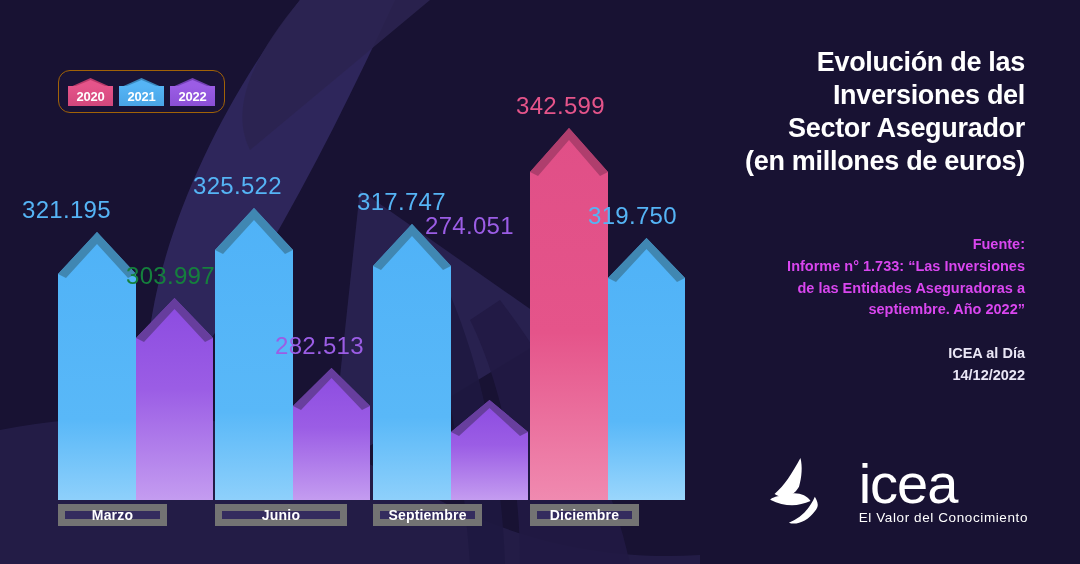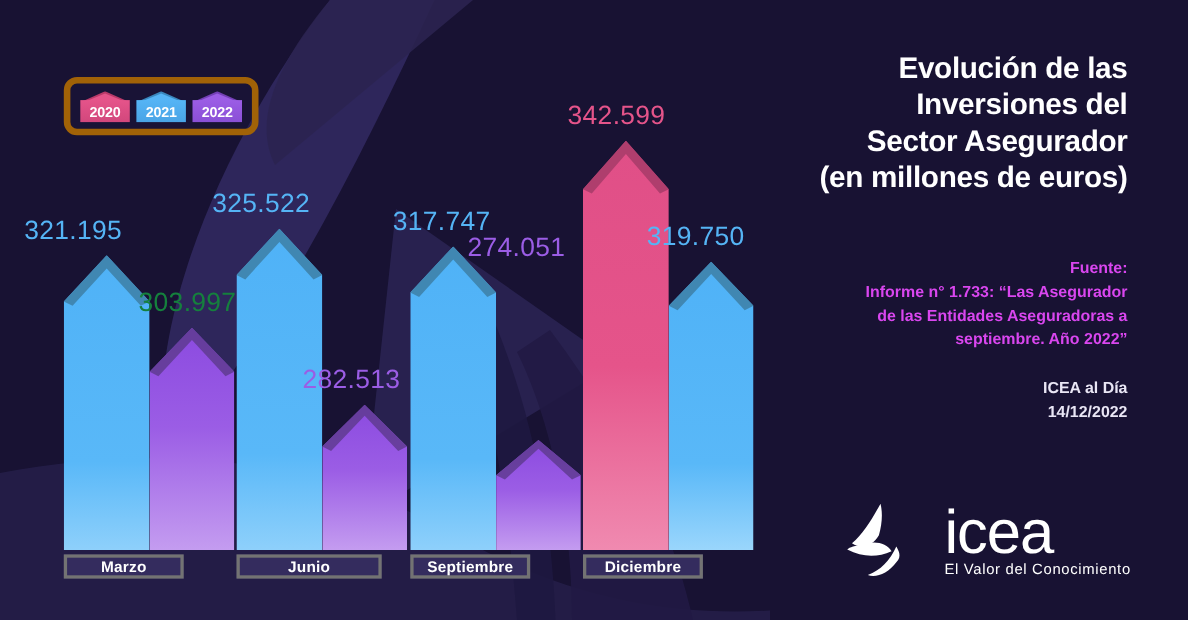--- a/index.html
+++ b/index.html
@@ -12,21 +12,21 @@
   #stage { position:absolute; inset:0; width:1080px; height:564px; overflow:hidden; }
 
   
   .bg-svg { position:absolute; left:0; top:0; width:1080px; height:564px; }
 
   
   #chart-area { position:absolute; left:0; top:0; width:700px; height:564px; }
 
   .legend {
     position:absolute; left:58px; top:70px;
-    border:6px solid #a16207; border-radius:12px;
+    border:1px solid #a16207; border-radius:12px;
     padding:7px 9px 6px 9px;
     display:flex; gap:6px; align-items:flex-end;
     background:rgba(30,24,62,0.30);
     justify-content:space-between;
   }
   .legend-item { position:relative; width:45px; height:28px; }
   .legend-roof {
     position:absolute; left:0; top:0; width:45px; height:10px;
   }
   .legend-body {
@@ -40,21 +40,21 @@
   .group { position:absolute; bottom:64px; height:470px; }
   .bar-wrap { position:absolute; bottom:0; }
   .bar-svg { display:block; }
   .bar-label {
     position:absolute; white-space:nowrap;
     font-size:24px; font-weight:400; letter-spacing:0.3px;
   }
 
   .month-pill {
     position:absolute; bottom:38px;
-    height:22px; background:#342c5e; border:3px solid #737373;
+    height:22px; background:#342c5e; border:7px solid #737373;
     display:flex; align-items:center; justify-content:center;
     color:#ffffff; font-size:14px; font-weight:700; letter-spacing:0.2px;
   }
 
   
   #right-panel { position:absolute; right:0; top:0; width:380px; height:564px; }
   .title {
     position:absolute; right:55px; top:46px; width:300px;
     text-align:right; color:#ffffff;
     font-size:27px; font-weight:700; line-height:1.22; letter-spacing:-0.3px;
@@ -258,21 +258,21 @@
 
     <div class="title">
       <div>Evolución de las</div>
       <div>Inversiones del</div>
       <div>Sector Asegurador</div>
       <div>(en millones de euros)</div>
     </div>
 
     <div class="source">
       <div>Fuente:</div>
-      <div>Informe n° 1.733: “Las Asegurador</div>
+      <div>Informe n° 1.733: “Las Inversiones</div>
       <div>de las Entidades Aseguradoras a</div>
       <div>septiembre. Año 2022”</div>
     </div>
 
     <div class="icea-dia">
       <div>ICEA al Día</div>
       <div>14/12/2022</div>
     </div>
 
     <div class="logo">

